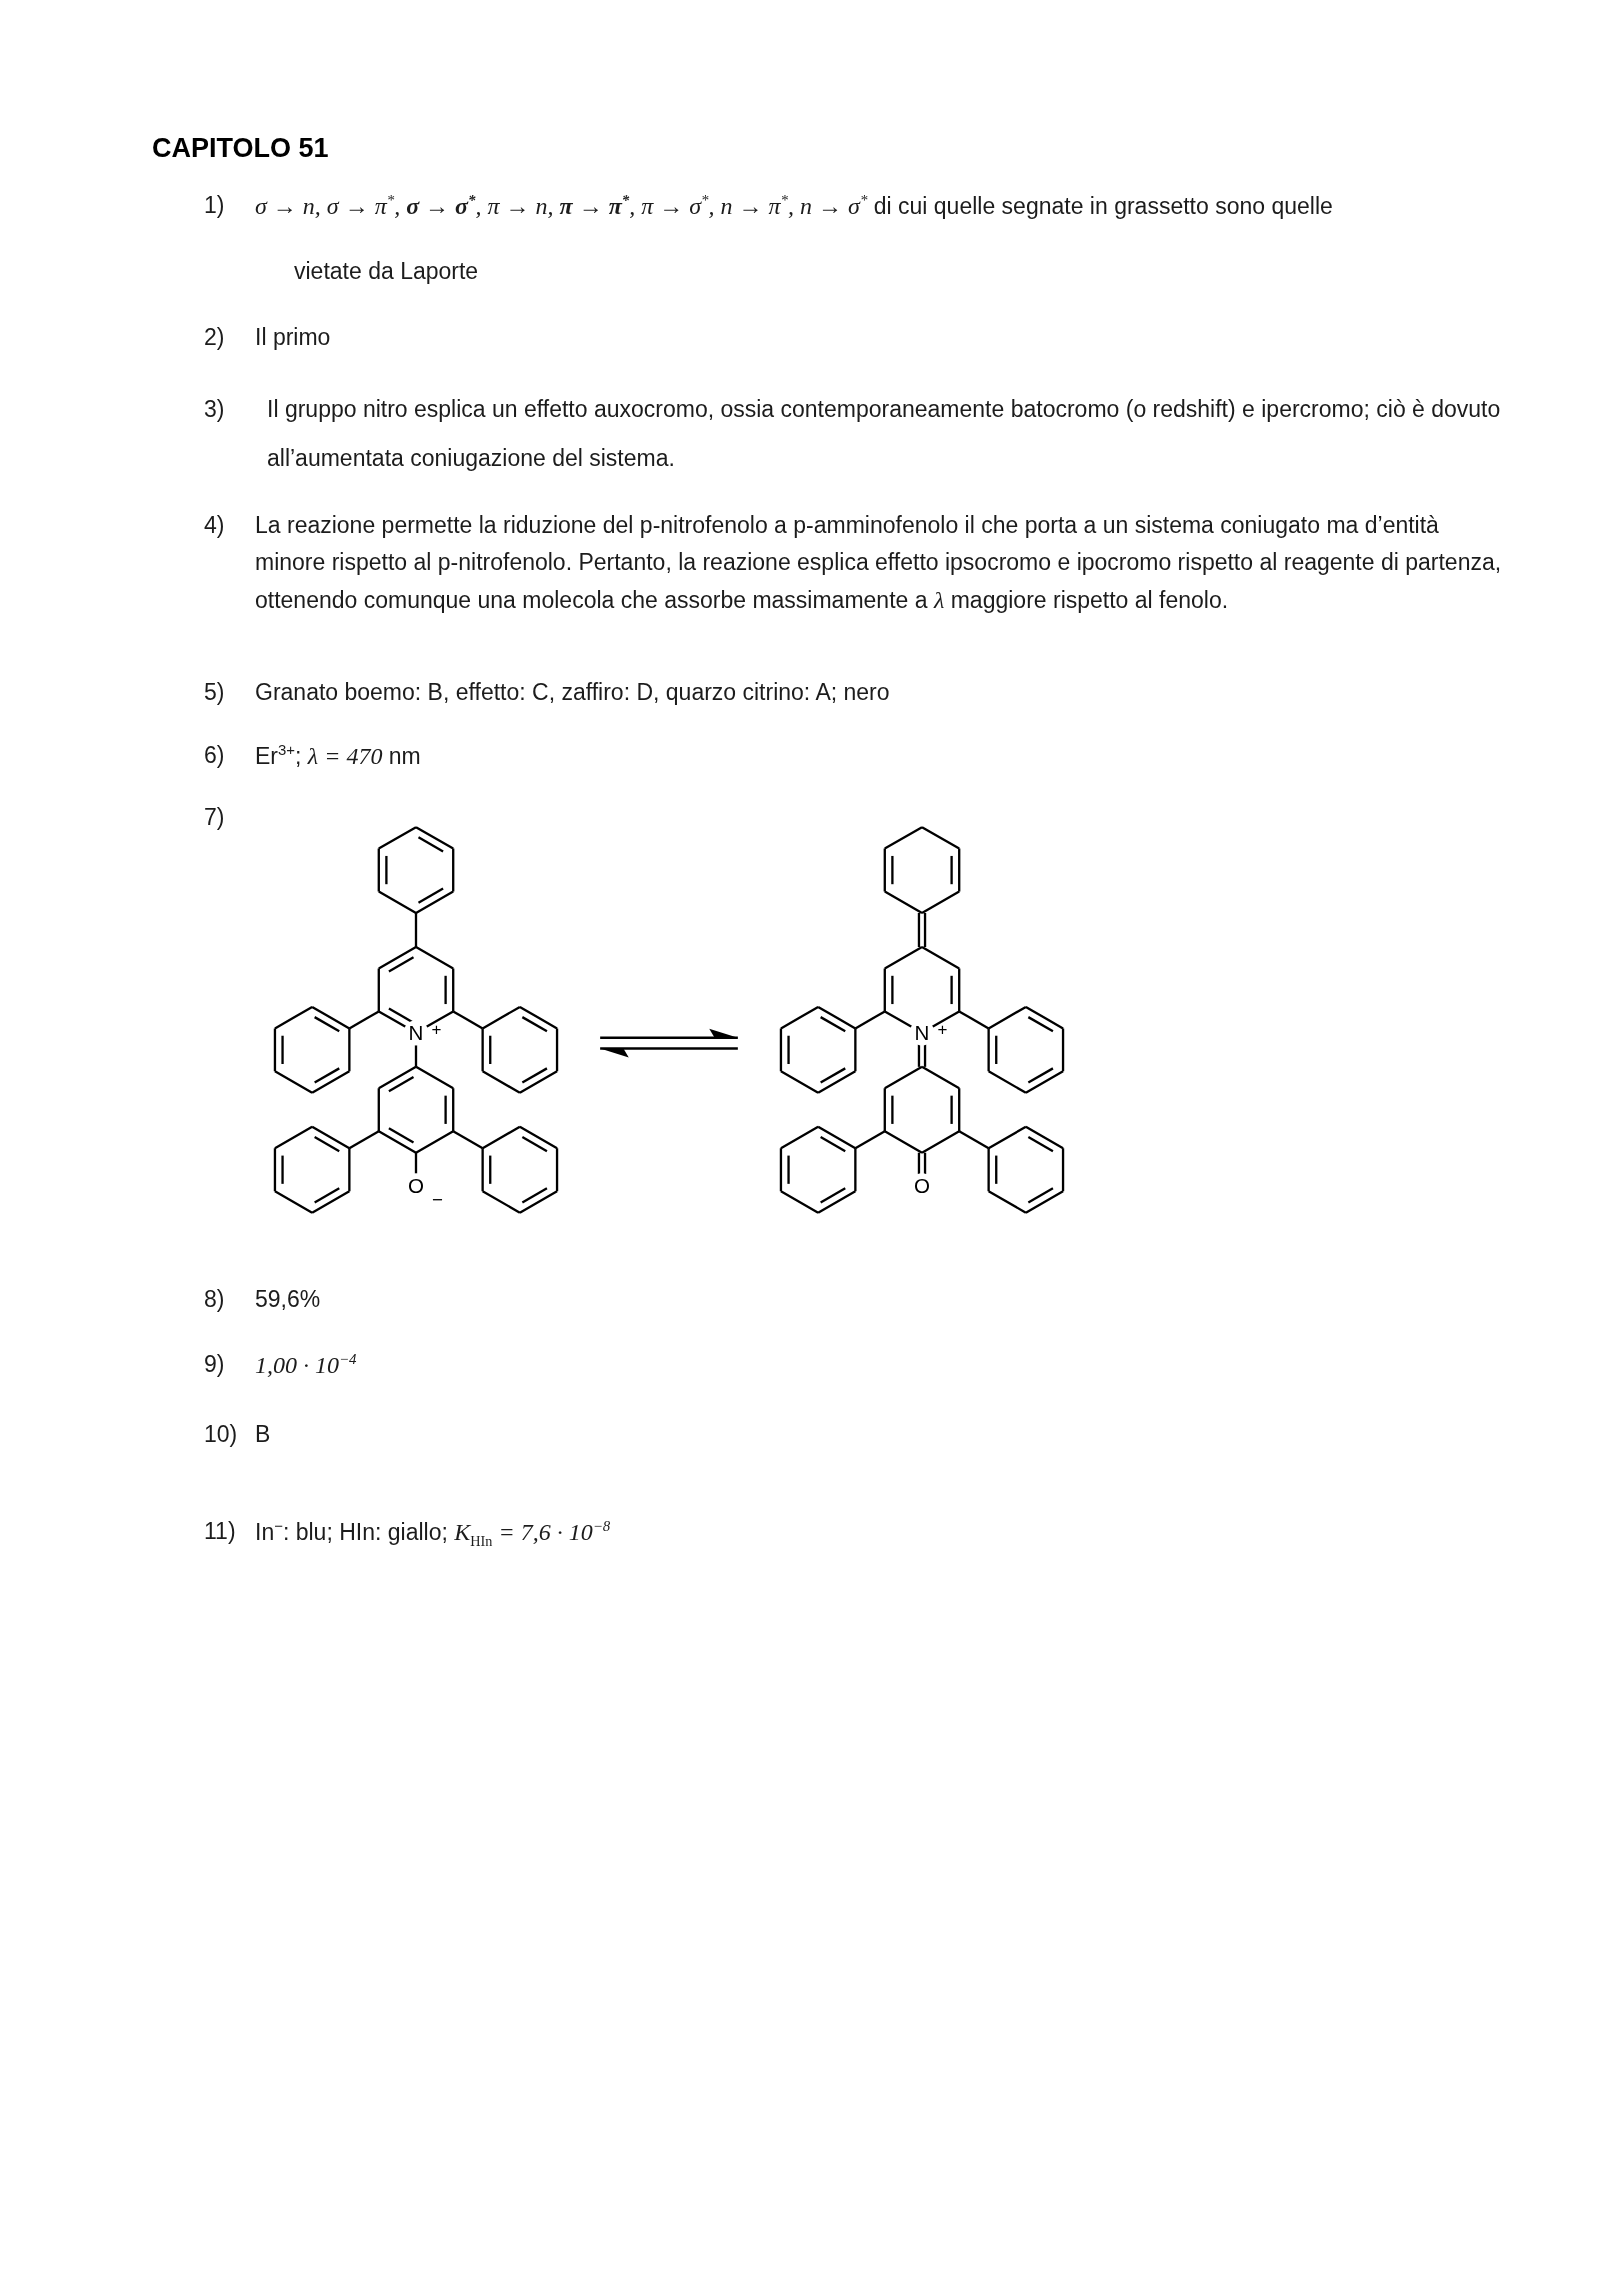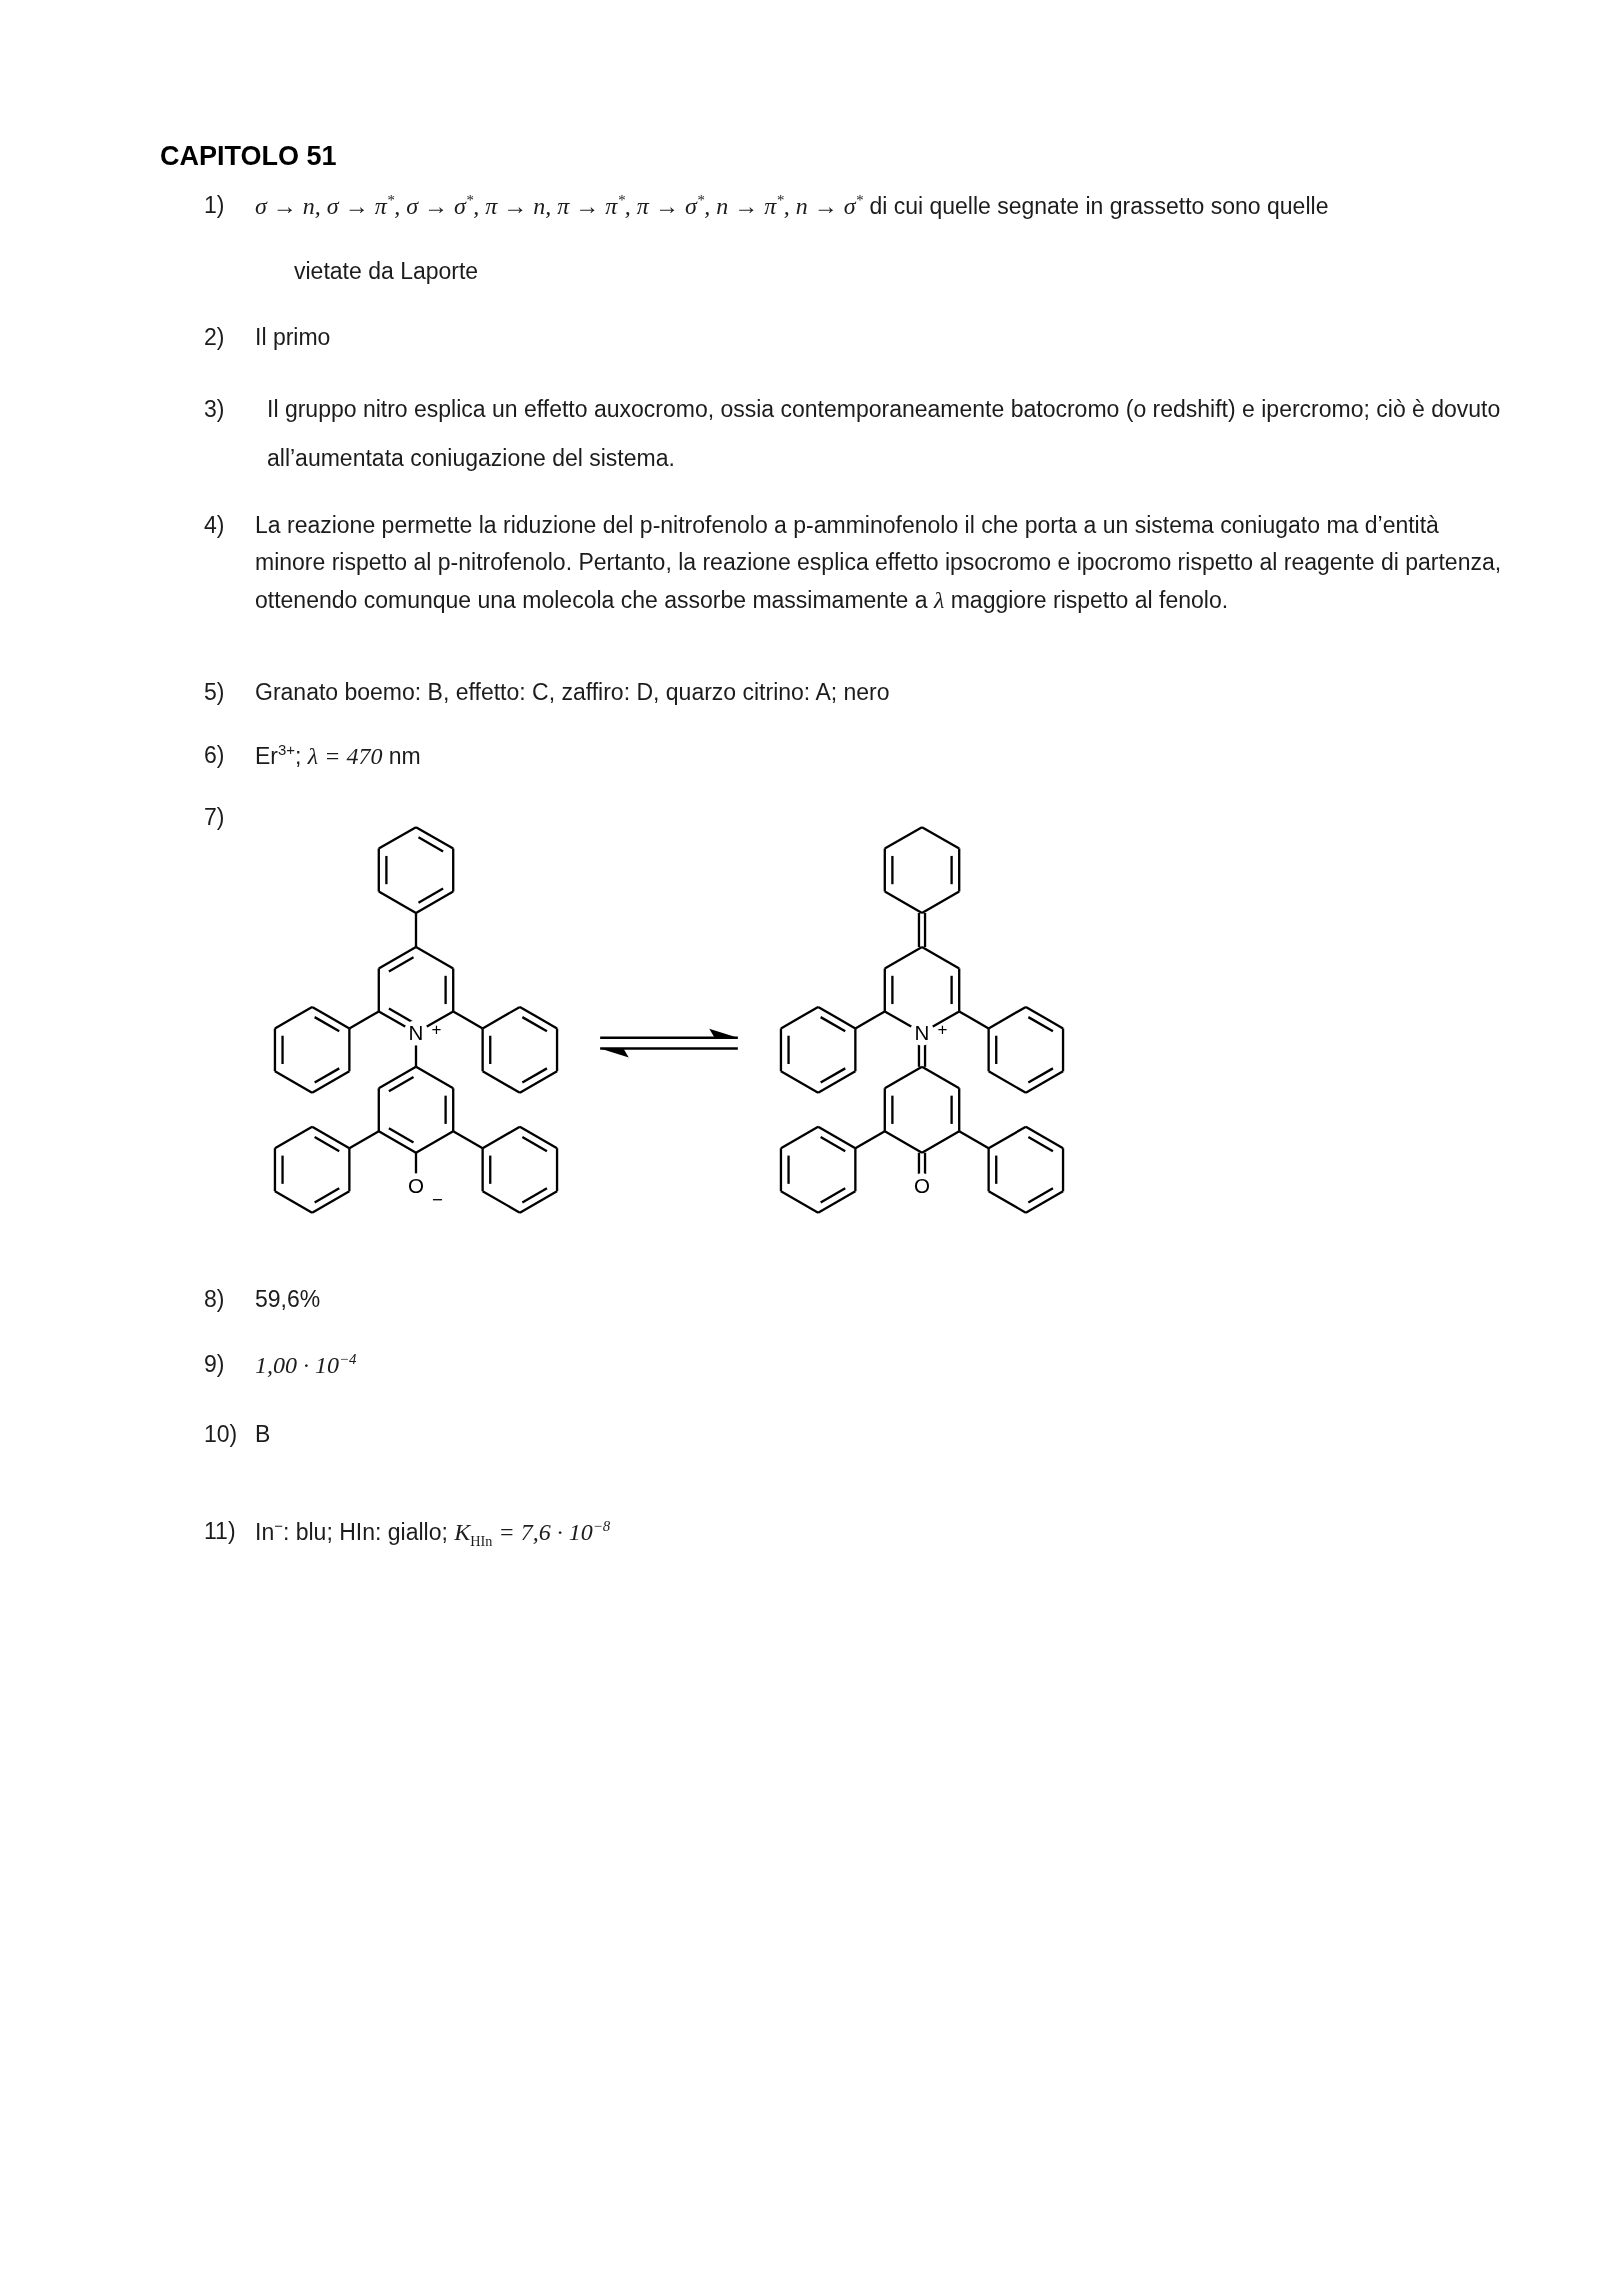--- a/index.html
+++ b/index.html
@@ -10,21 +10,21 @@
     background:#ffffff;
     font-family:"Liberation Sans", sans-serif;
     font-size:23px;
     color:#1c1c1c;
     overflow:hidden;
   }
   .title {
     position:absolute;
     left:152px;
     top:133px;
-    margin:8px;
+    margin:0;
     font-size:27px;
     font-weight:bold;
     color:#000;
     font-family:"Liberation Sans", sans-serif;
   }
   .item {
     position:absolute;
     left:204px;
     display:flex;
     align-items:flex-start;
@@ -35,21 +35,21 @@
   .line { line-height:1.35; }
   .l2 { margin-top:34px;margin-left:39px; }
   .wrap215 { line-height:2.15;margin-left:12px; }
   .wrap16 { line-height:1.6; }
   .math {
     font-family:"Liberation Serif", serif;
     font-style:italic;
     font-size:24px;
     margin-top:48px;
   }
-  .bold { font-weight:normal; }
+  .bold { font-weight:bold; }
   sup.m-sup, sup.t-sup { font-size:65%; }
   sub.k-sub { font-size:62%; font-style:normal; font-family:Liberation Serif, serif; }
   .structures {
     display:flex;
     align-items:flex-start;
     margin-top:9px;
   }
   svg.structure { width:322px; height:416px; display:block; }
   svg.eqarrow { width:152px; height:36px; display:block; margin:215px 16px 0 16px; }
   .bond { stroke:#000; stroke-width:2.6; fill:none; }

